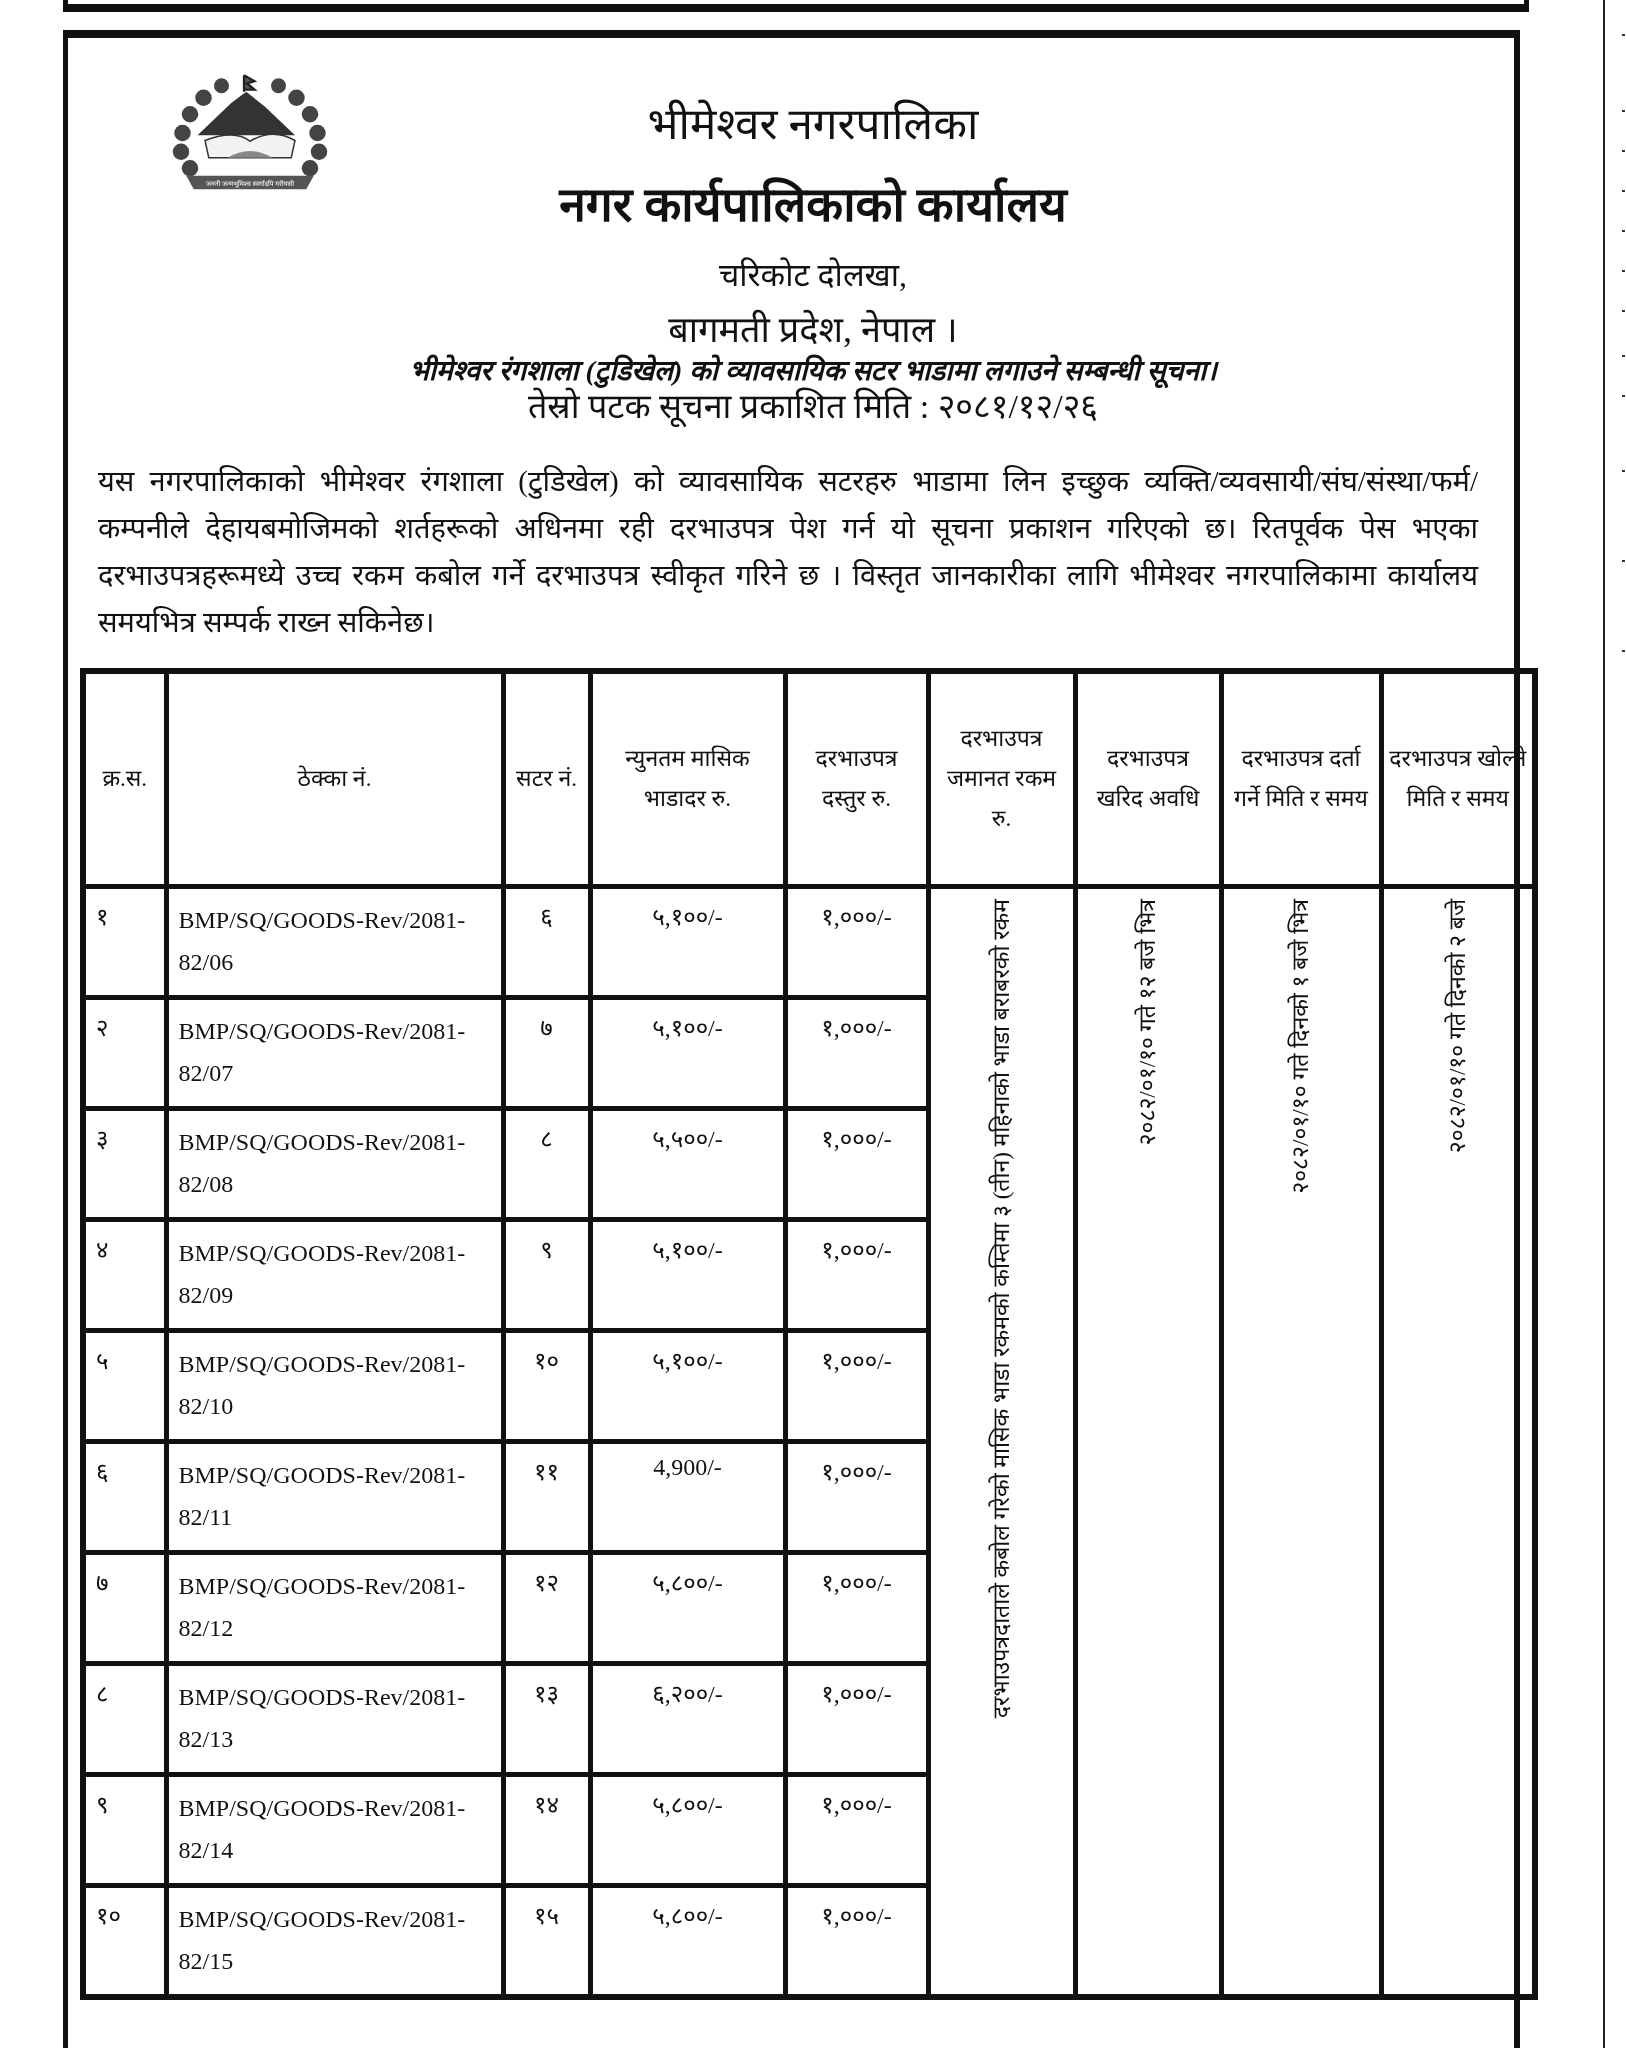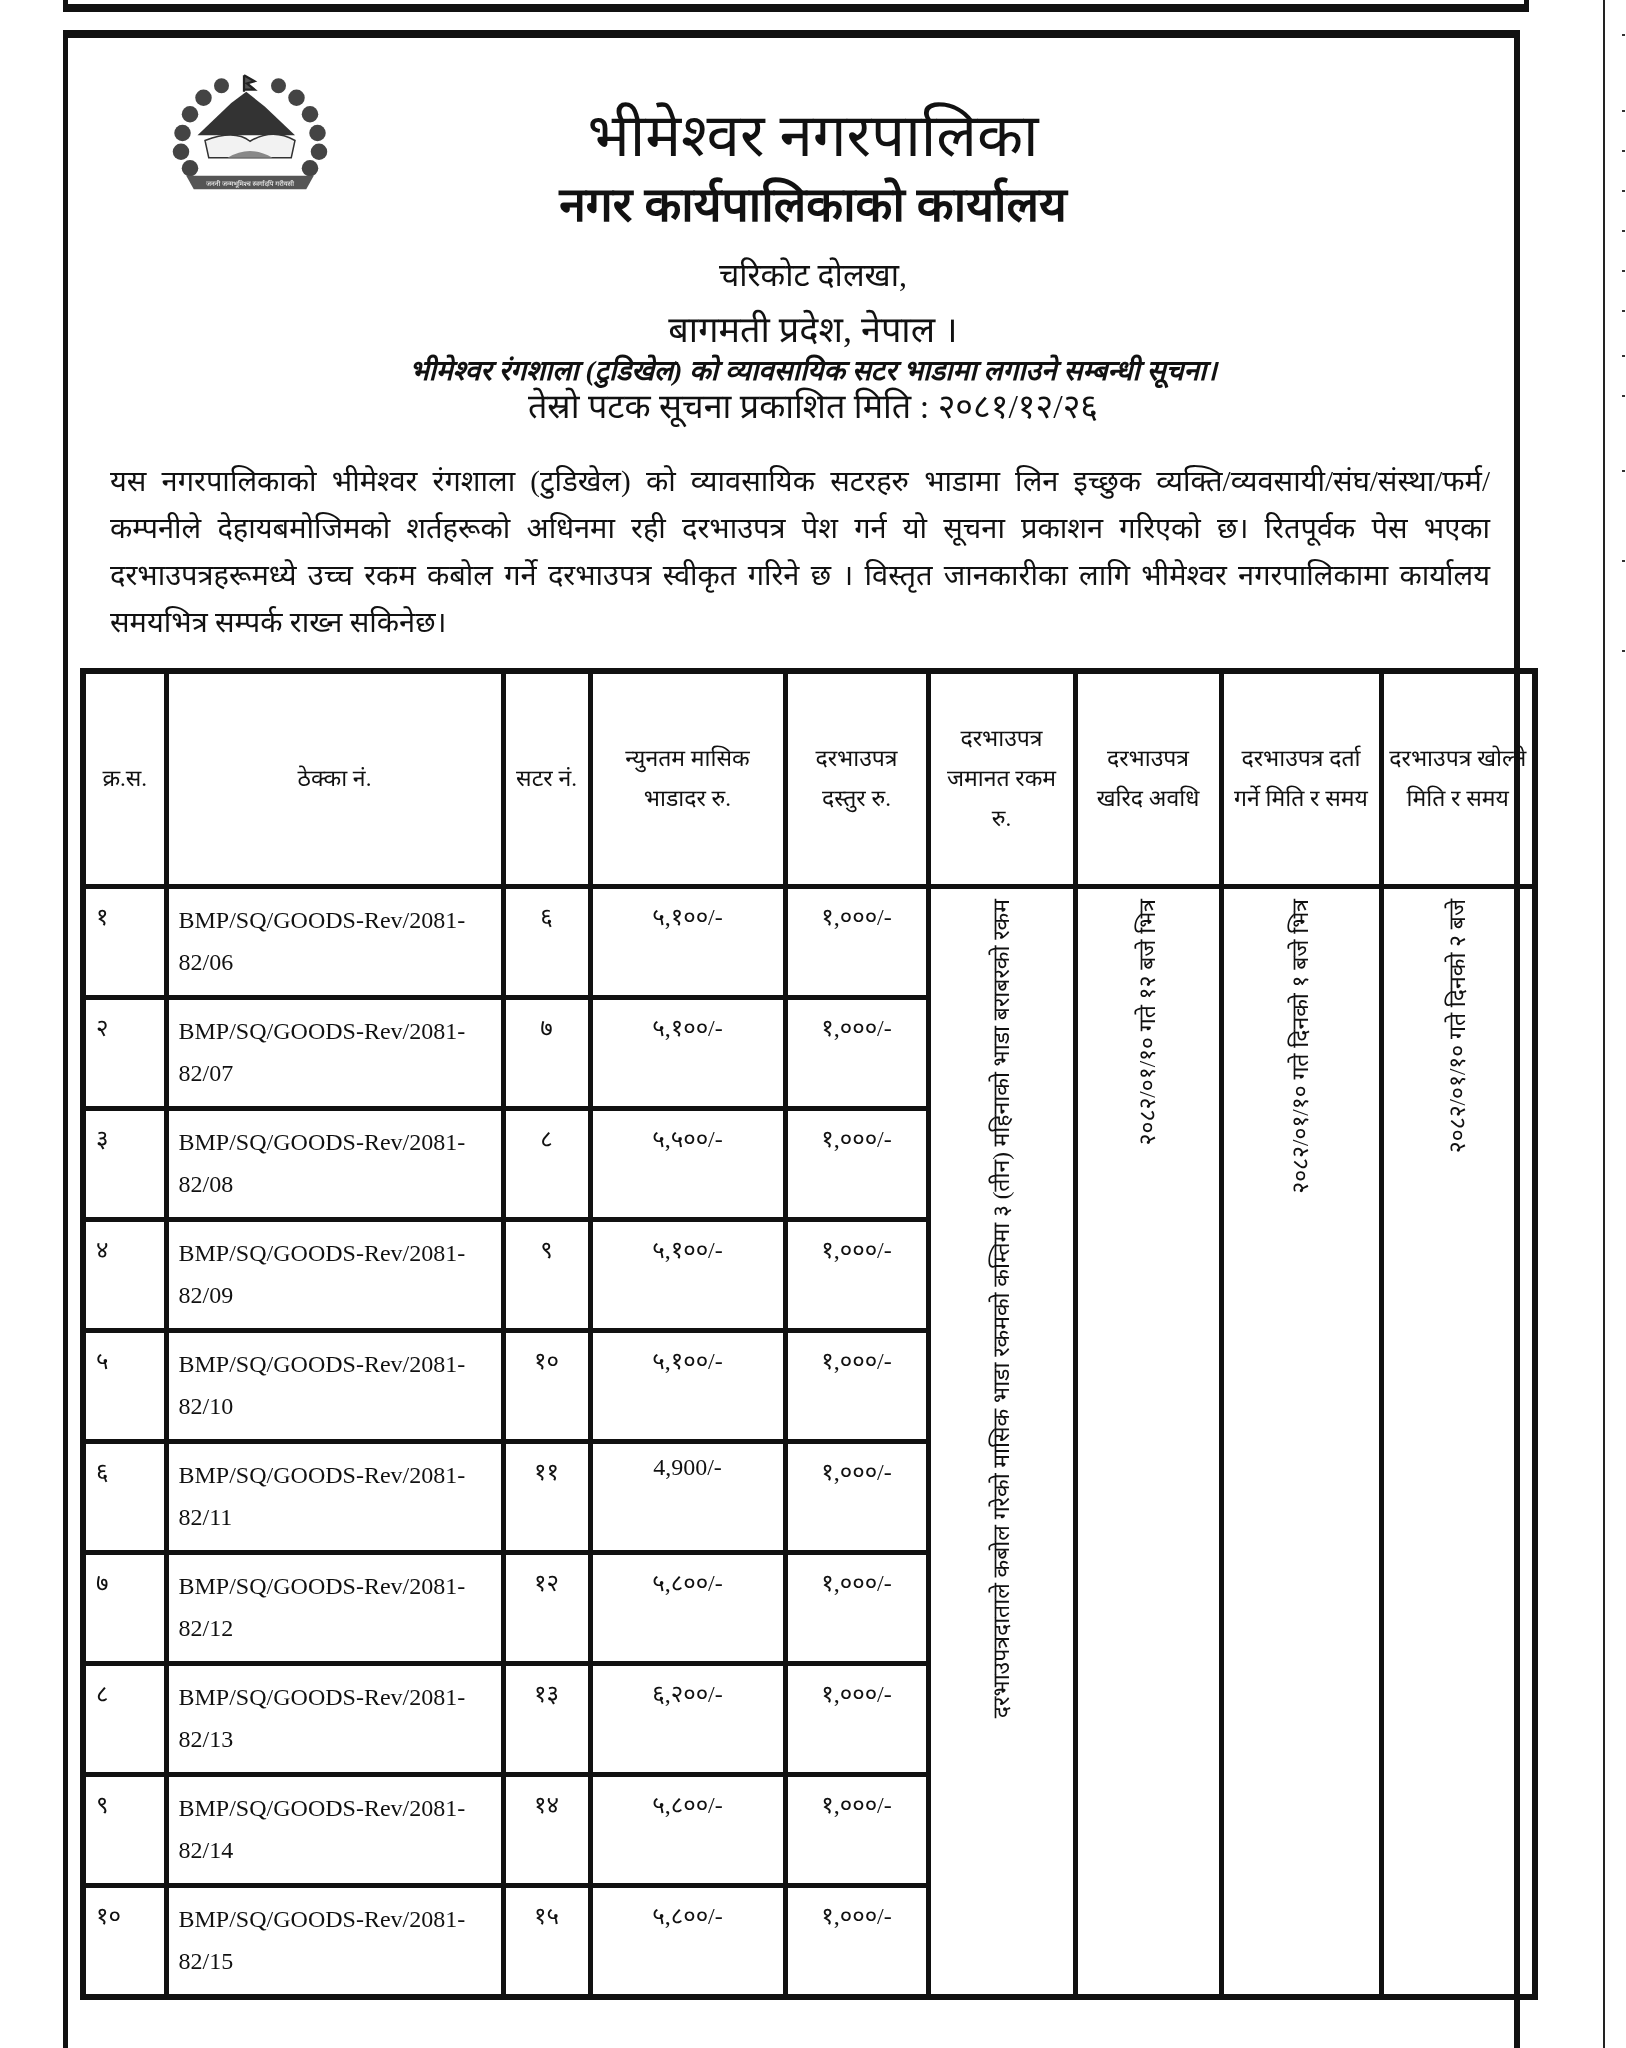--- a/index.html
+++ b/index.html
@@ -13,28 +13,28 @@
     }
     .right-rule { position: absolute; left: 1603px; top: 0; width: 2px; height: 2048px; background: #222; }
     .right-dots { position: absolute; left: 1622px; top: 0; width: 4px; height: 2048px; }
     .right-dots span { position: absolute; left: 0; width: 3px; height: 2px; background: #333; }
     .frame {
       position: absolute; left: 63px; top: 30px; width: 1446px; height: 2030px;
       border-left: 5px solid #111; border-right: 6px solid #111; border-top: 8px solid #111; border-bottom: 8px solid #111;
     }
     .emblem { position: absolute; left: 160px; top: 58px; width: 180px; height: 150px; }
     .hdr { position: absolute; left: 0; width: 1626px; text-align: center; }
-    .h1 { top: 92px; font-size: 60px; }
+    .h1 { top: 92px; font-size: 44px; }
     .h2 { top: 170px; font-size: 48px; font-weight: bold; }
     .addr1 { top: 252px; font-size: 32px; }
     .addr2 { top: 304px; font-size: 36px; }
     .subject { top: 350px; font-size: 28px; font-weight: bold; font-style: italic; }
     .pubdate { top: 382px; font-size: 34px; }
     .para {
-      position: absolute; left: 110px; width: 1380px; top: 458px;
+      position: absolute; left: 98px; width: 1380px; top: 458px;
       font-size: 29px; line-height: 47px; text-align: justify; text-align-last: left;
     }
     table.notice {
       position: absolute; left: 80px; top: 668px; width: 1452px; height: 1290px;
       border-collapse: collapse; border: 6px solid #111; table-layout: fixed;
     }
     table.notice th, table.notice td { border: 5px solid #111; }
     table.notice th {
       font-weight: normal; font-size: 23px; line-height: 40px; height: 210px;
       text-align: center; vertical-align: middle; padding: 0 4px;

